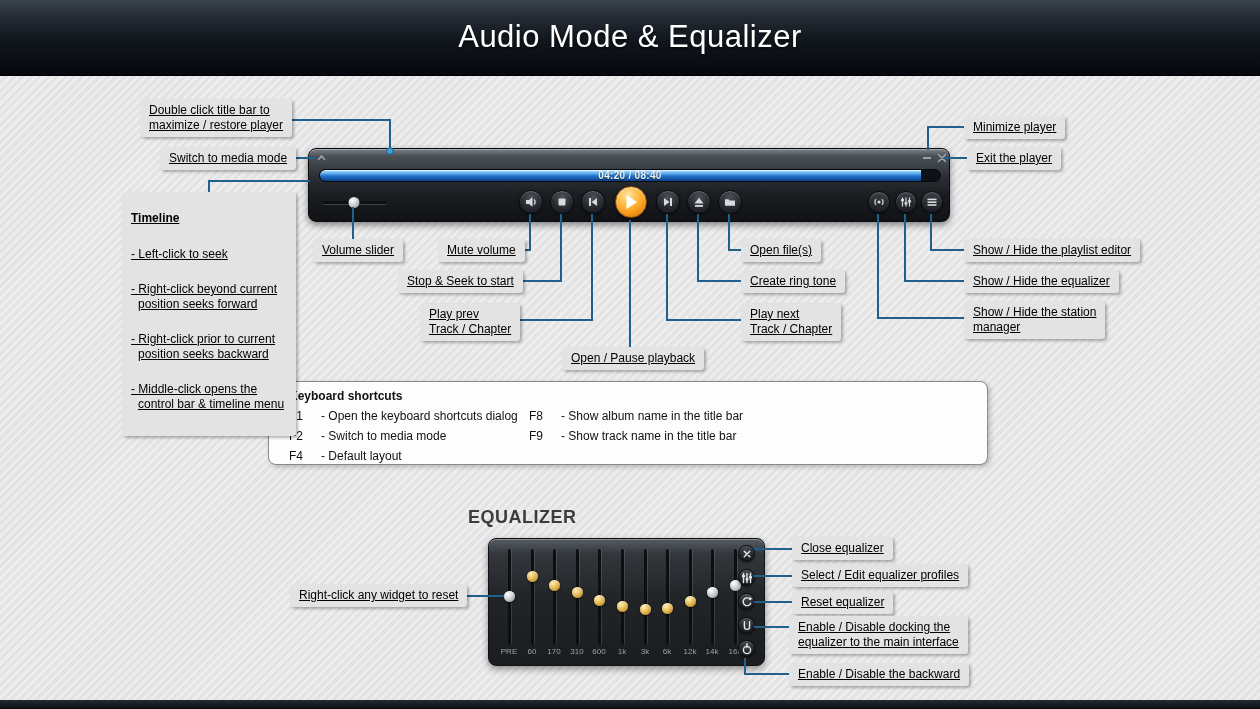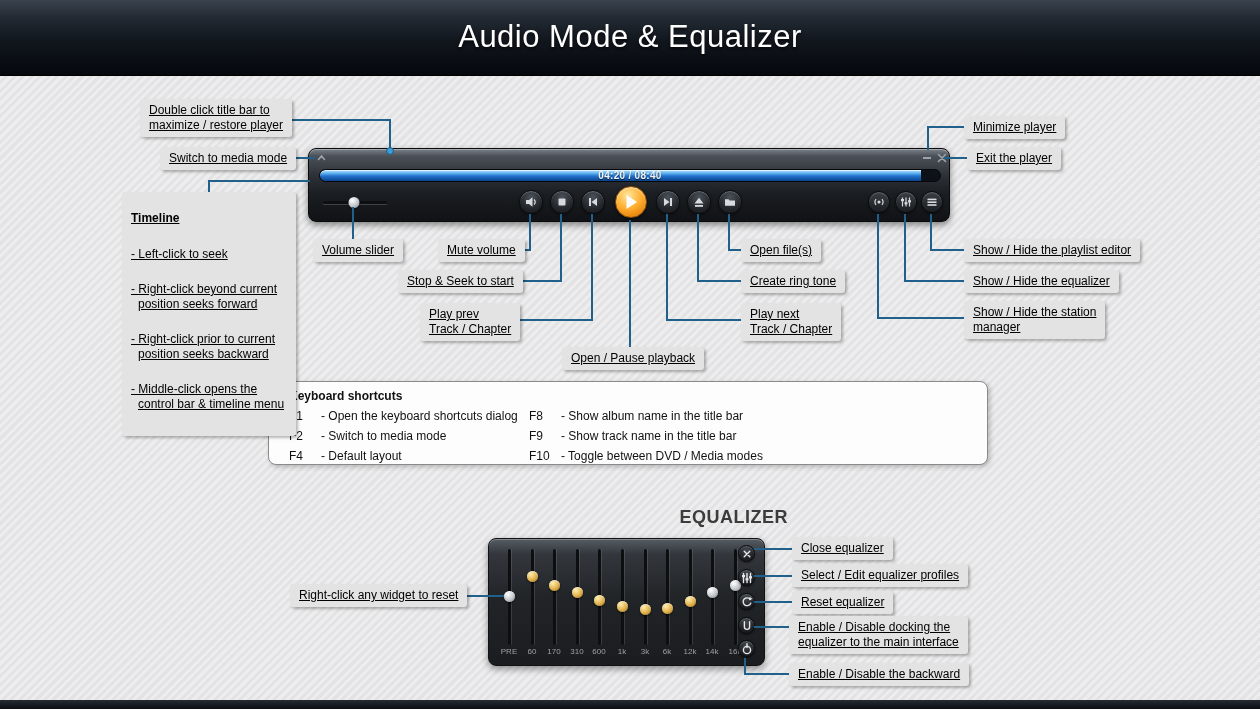--- a/index.html
+++ b/index.html
@@ -76,21 +76,21 @@
   .kbd-panel { position:absolute; left:268px; top:381px; width:720px; height:84px; z-index:2;
     background:#fdfdfd; border:1px solid #8a8a8a; border-radius:8px;
     box-shadow:2px 2px 5px rgba(0,0,0,.22); padding:7px 10px 0 20px; }
   .kbd-title { font-size:12px; font-weight:bold; color:#111; margin-bottom:6px; }
   .kbd-cols { display:flex; }
   .kbd-col1 { width:240px; } .kbd-col2 { width:230px; } .kbd-col3 { flex:1; }
   .kbd-row { display:flex; gap:8px; font-size:12px; line-height:15px; color:#111; margin-bottom:5px; }
   .kbd-key { min-width:24px; }
 
   
-  .eq-heading { position:absolute; left:468px; top:507px; width:320px; text-align:right; z-index:2;
+  .eq-heading { position:absolute; left:468px; top:507px; width:320px; text-align:left; z-index:2;
     font-size:18px; font-weight:bold; color:#3c3c3c; letter-spacing:.5px; }
   .eq-panel { position:absolute; left:488px; top:538px; width:277px; height:128px; z-index:2;
     border-radius:8px; border:1px solid #101113;
     background: linear-gradient(180deg,#565c63 0%,#33373d 12%,#222528 45%,#1a1c1f 100%);
     box-shadow: 0 3px 7px rgba(0,0,0,.4), inset 0 1px 0 rgba(255,255,255,.3); }
   .eq-col { position:absolute; top:0; width:24px; height:128px; }
   .eq-track { position:absolute; left:10.5px; top:10px; width:3px; height:96px; background:#0c0e10;
     border-radius:2px; box-shadow:1px 0 0 rgba(255,255,255,.12); }
   .eq-knob { position:absolute; left:6.5px; top:52px; width:11px; height:11px; border-radius:50%;
     cursor:pointer; background: radial-gradient(circle at 35% 30%, #ffffff, #c2c7cc 55%, #767c83);
@@ -276,24 +276,20 @@
       </div>
       <div class="kbd-col3">
         <div class="kbd-row">
             <span class="kbd-key">F8</span>
             <span>- Show album name in the title bar</span>
           </div>
         <div class="kbd-row">
             <span class="kbd-key">F9</span>
             <span>- Show track name in the title bar</span>
           </div>
-        <div class="kbd-row">
-            <span class="kbd-key">F10</span>
-            <span>- Toggle between DVD / Media modes</span>
-          </div>
       </div>
     </div>
   </div>
 
   <div class="eq-heading">EQUALIZER</div>
 
   <div class="eq-panel">
     <div class="eq-col" style="left:8px">
         <div class="eq-track"></div>
         <div class="eq-knob knob-silver" style="top: 52px;"></div>

